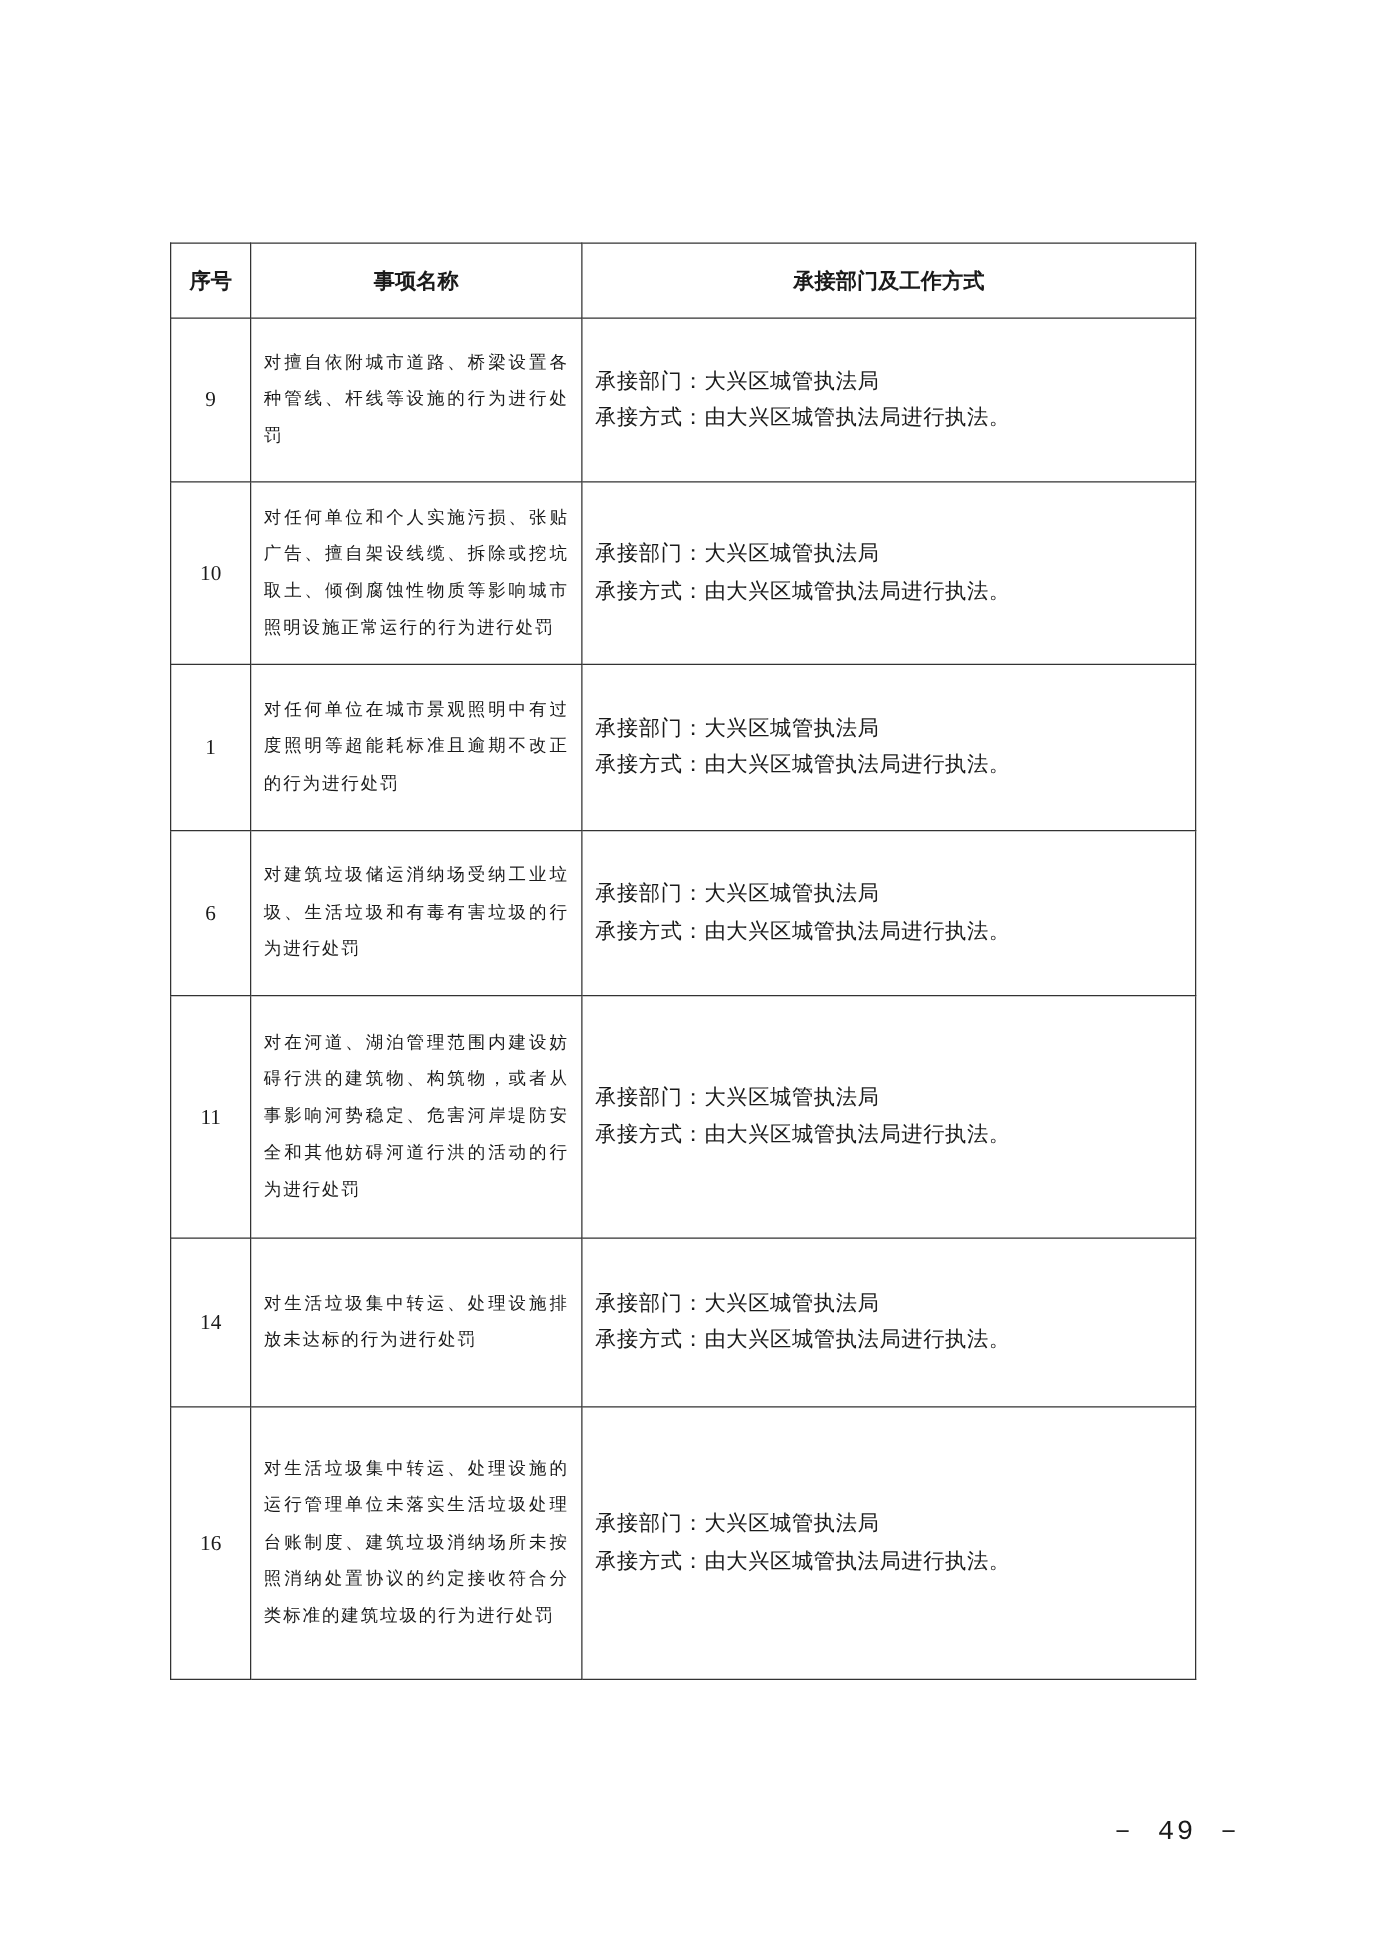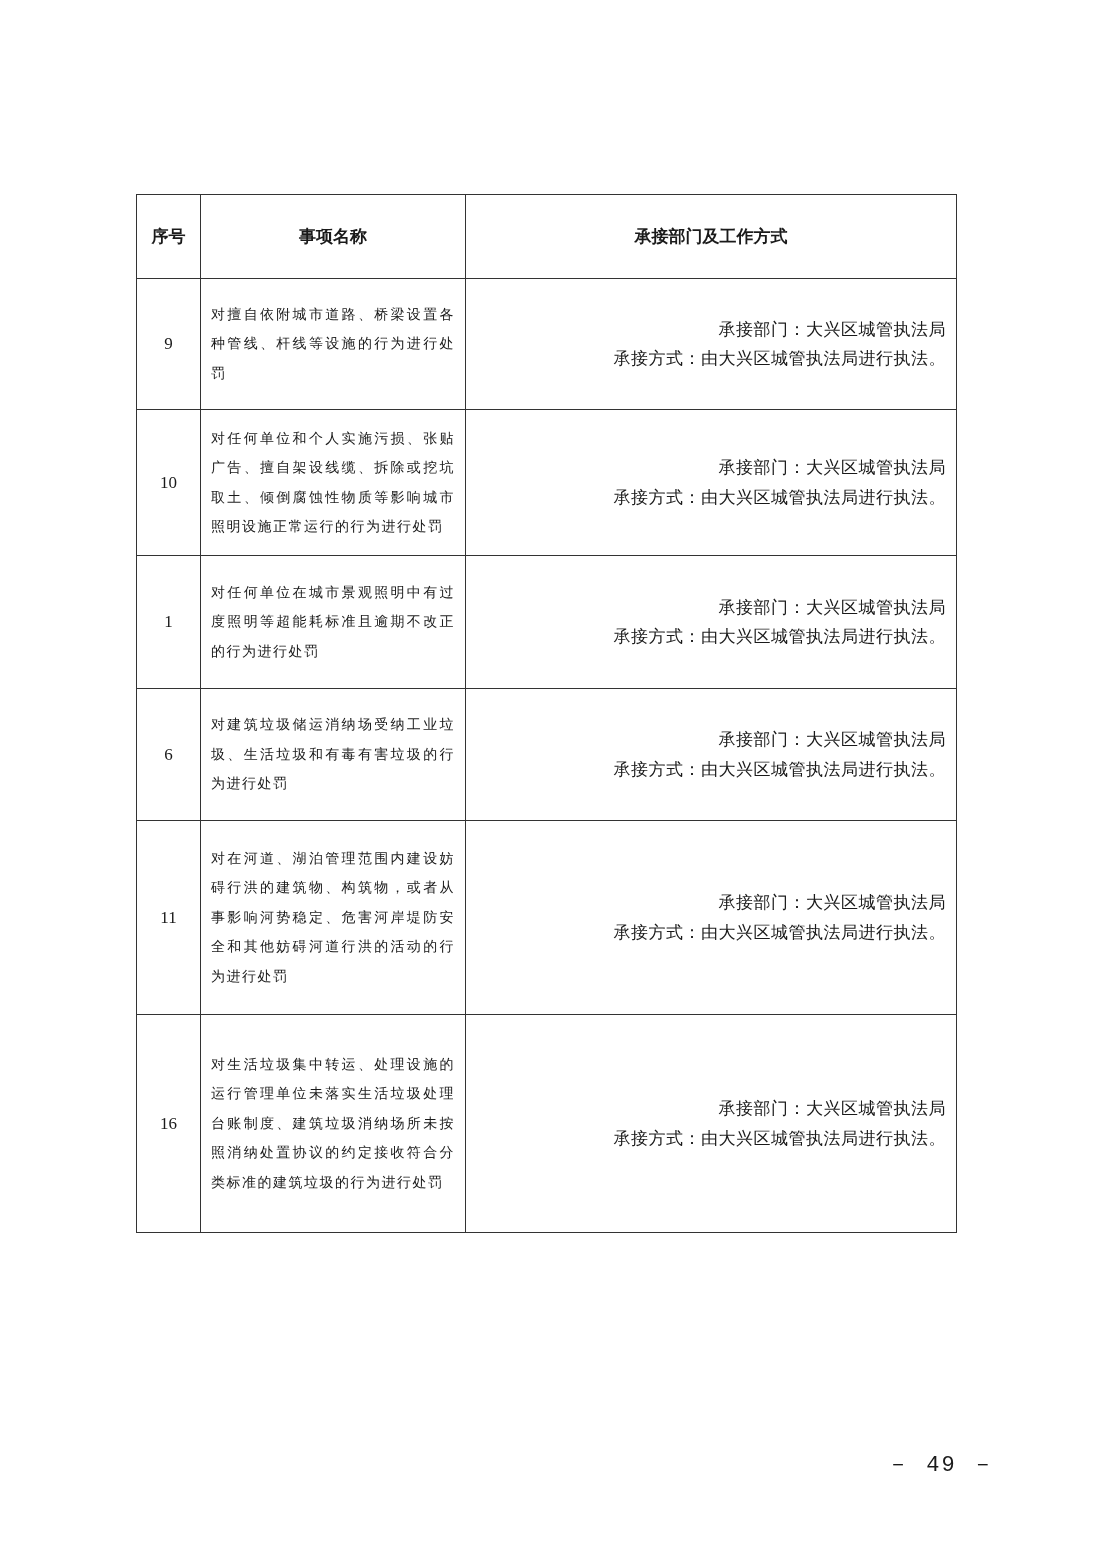--- a/index.html
+++ b/index.html
@@ -2,32 +2,32 @@
 <html><head>
 <meta charset="utf-8">
 <style>
   html, body { margin: 0; padding: 0; background: #ffffff; }
   body { width: 1102px; height: 1559px; position: relative; overflow: hidden; font-family: "DejaVu Serif", "Liberation Serif", serif; color: #1a1a1a; }
   .page-table {
     position: absolute; left: 136px; top: 194px; width: 821px;
     border-collapse: collapse; table-layout: fixed;
   }
   .page-table td, .page-table th {
-    border: 1.5px solid #333; padding: 12px; vertical-align: middle;
+    border: 1.5px solid #333; padding: 0; vertical-align: middle;
   }
   .page-table th {
     height: 59px; font-family: "DejaVu Sans", "Liberation Sans", sans-serif;
     font-weight: bold; font-size: 17px; text-align: center;
   }
   .col-no { width: 64px; }
   .col-name { width: 265px; }
   .col-dept { width: auto; }
   .cell-no { text-align: center; font-size: 17px; font-family: "Liberation Serif", serif; }
   .cell-name { font-size: 14px; line-height: 29.5px; padding: 2px 10px 2px 10px !important; letter-spacing: 1.5px; text-align: justify; }
-  .cell-dept { font-size: 17px; line-height: 29.5px; padding: 15px 10px !important; letter-spacing: 0.5px; text-align: right; }
+  .cell-dept { font-size: 17px; line-height: 29.5px; padding: 15px 10px !important; letter-spacing: 0.5px; }
   .cell-dept div { white-space: nowrap; }
   .page-number { position: absolute; left: 887px; top: 1449px; font-size: 22px; font-family: Liberation Mono, monospace; letter-spacing: 2px; }
 </style>
 </head>
 <body>
 
 <table class="page-table">
   <colgroup>
     <col class="col-no">
       <col class="col-name">
@@ -74,20 +74,28 @@
         </td>
       </tr>
       <tr style="height: 194px;">
         <td class="cell-no">11</td>
         <td class="cell-name">对在河道、湖泊管理范围内建设妨碍行洪的建筑物、构筑物，或者从事影响河势稳定、危害河岸堤防安全和其他妨碍河道行洪的活动的行为进行处罚</td>
         <td class="cell-dept">
           <div>承接部门：大兴区城管执法局</div>
           <div>承接方式：由大兴区城管执法局进行执法。</div>
         </td>
       </tr>
+      <tr style="height: 135px;">
+        <td class="cell-no">14</td>
+        <td class="cell-name">对生活垃圾集中转运、处理设施排放未达标的行为进行处罚</td>
+        <td class="cell-dept">
+          <div>承接部门：大兴区城管执法局</div>
+          <div>承接方式：由大兴区城管执法局进行执法。</div>
+        </td>
+      </tr>
       <tr style="height: 218px;">
         <td class="cell-no">16</td>
         <td class="cell-name">对生活垃圾集中转运、处理设施的运行管理单位未落实生活垃圾处理台账制度、建筑垃圾消纳场所未按照消纳处置协议的约定接收符合分类标准的建筑垃圾的行为进行处罚</td>
         <td class="cell-dept">
           <div>承接部门：大兴区城管执法局</div>
           <div>承接方式：由大兴区城管执法局进行执法。</div>
         </td>
       </tr>
     </tbody>
 </table>

